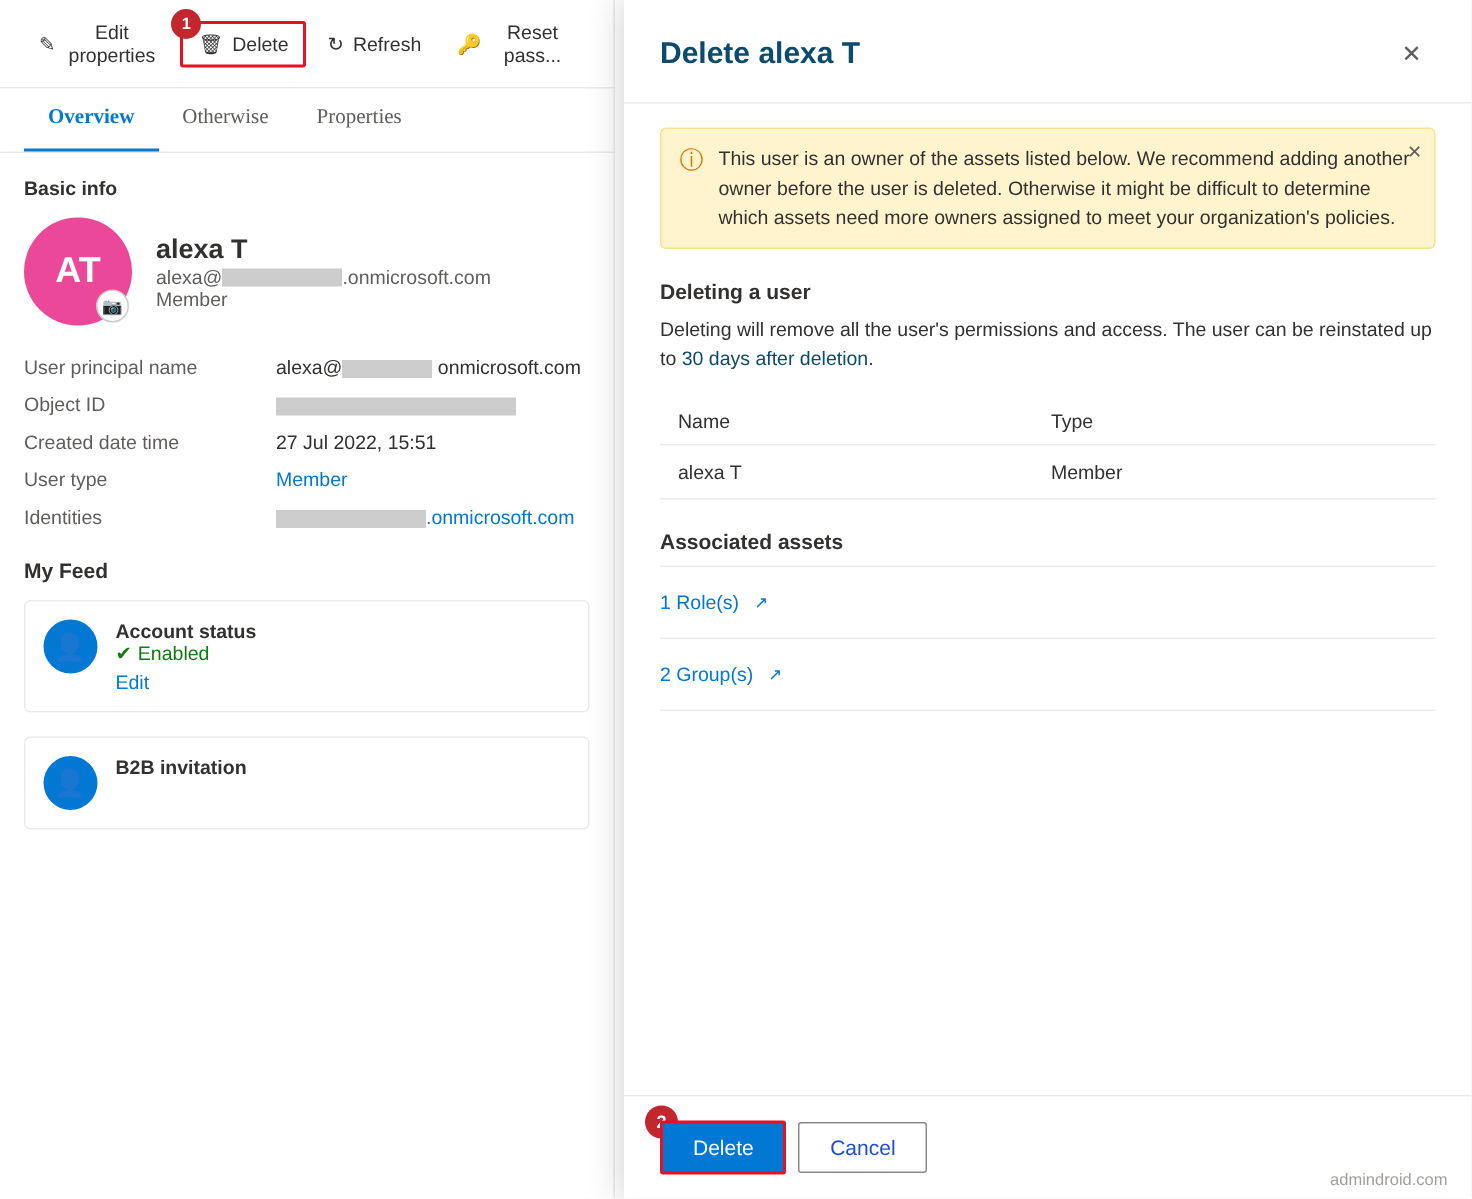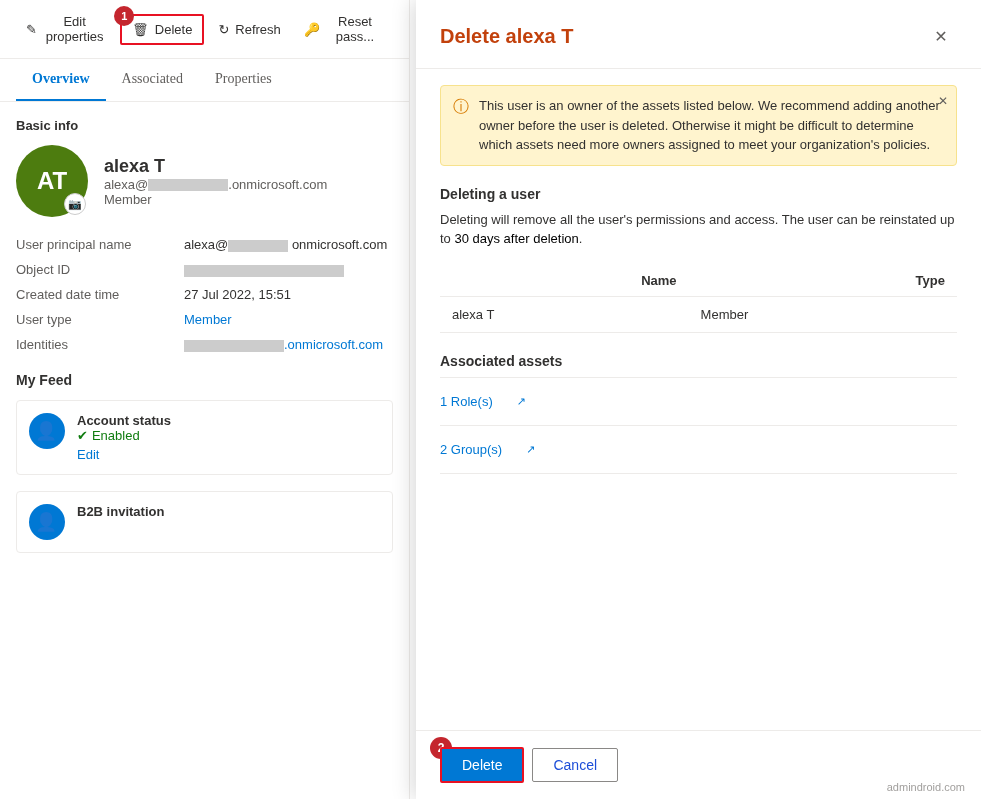--- a/index.html
+++ b/index.html
@@ -111,21 +111,21 @@
       display: flex;
       align-items: center;
       gap: 16px;
       margin-bottom: 20px;
     }
 
     .avatar {
       width: 72px;
       height: 72px;
       border-radius: 50%;
-      background: #4d7c0f;
+      background: #ec4899;
       color: #fff;
       font-size: 24px;
       font-weight: 600;
       display: flex;
       align-items: center;
       justify-content: center;
       position: relative;
     }
 
     .avatar-camera {
@@ -255,21 +255,21 @@
       display: flex;
       justify-content: space-between;
       align-items: center;
       padding: 20px 24px 16px;
       border-bottom: 1px solid #edebe9;
     }
 
     .dialog-title {
       font-size: 20px;
       font-weight: 600;
-      color: #c2410c;
+      color: #0c4a6e;
     }
 
     .dialog-close {
       width: 32px;
       height: 32px;
       display: flex;
       align-items: center;
       justify-content: center;
       cursor: pointer;
       border-radius: 2px;
@@ -330,50 +330,50 @@
       margin-bottom: 8px;
     }
 
     .dialog-section-text {
       font-size: 13px;
       color: #323130;
       line-height: 1.5;
       margin-bottom: 16px;
     }
 
-    .link-text { color: #000000; }
+    .link-text { color: #0c4a6e; }
 
     
     .data-table {
       width: 100%;
       border-collapse: collapse;
       margin-bottom: 20px;
     }
 
     .data-table th {
-      text-align: right;
-      font-size: 13px;
-      font-weight: 700;
+      text-align: left;
+      font-size: 13px;
+      font-weight: 400;
       color: #323130;
       padding: 8px 12px;
       border-bottom: 1px solid #edebe9;
     }
 
     .data-table td {
       font-size: 13px;
       color: #323130;
       padding: 10px 12px;
       border-bottom: 1px solid #edebe9;
     }
 
     
     .asset-link {
       display: flex;
       align-items: center;
-      gap: 24px;
+      gap: 10px;
       font-size: 13px;
       color: #0078d4;
       padding: 16px 0;
       border-bottom: 1px solid #edebe9;
       cursor: pointer;
       text-decoration: none;
     }
 
     .asset-link:first-child {
       border-top: 1px solid #edebe9;
@@ -461,21 +461,21 @@
       </button>
 
       <button class="toolbar-btn">
         <span>🔑</span>
         <span>Reset pass...</span>
       </button>
     </div>
 
     <div class="tabs">
       <div class="tab active">Overview</div>
-      <div class="tab">Associated</div>
+      <div class="tab">Otherwise</div>
       <div class="tab">Properties</div>
     </div>
 
     <div class="left-content">
       <div class="section-title">Basic info</div>
 
       <div class="user-profile">
         <div class="avatar">
           <span>AT</span>
           <div class="avatar-camera">📷</div>

